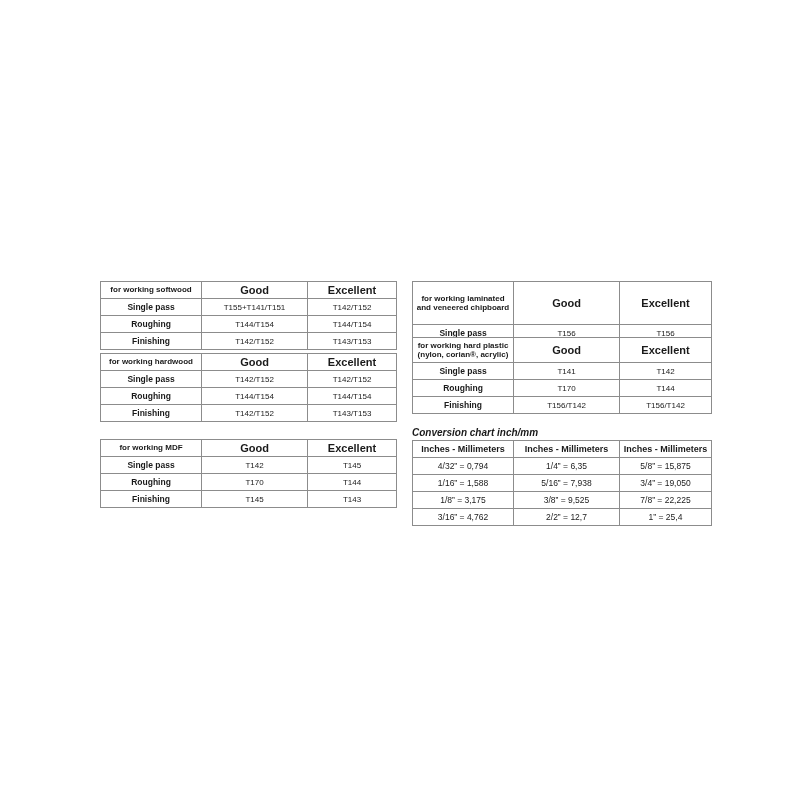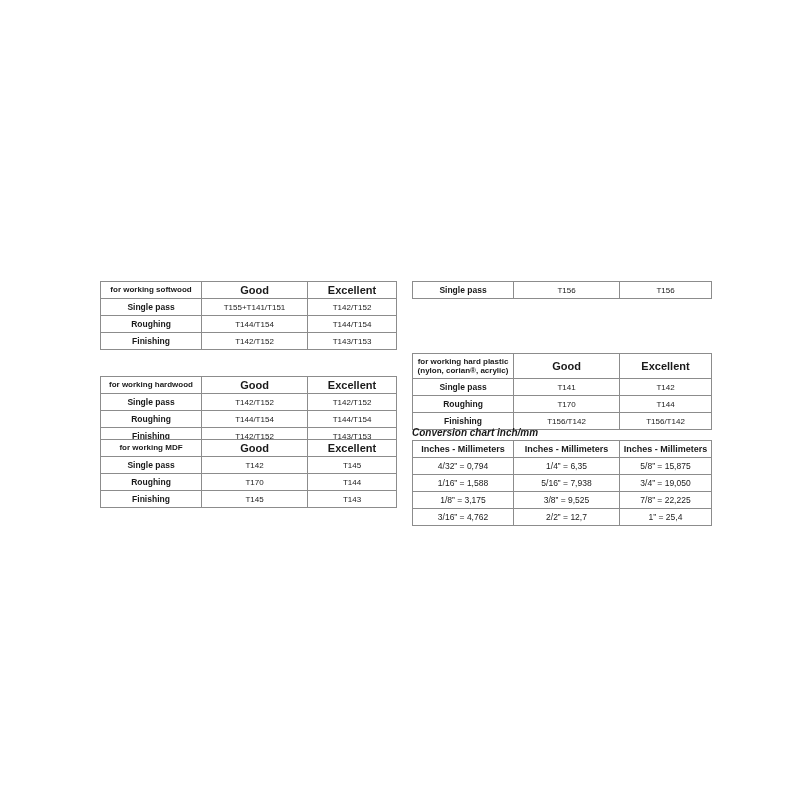--- a/index.html
+++ b/index.html
@@ -126,21 +126,21 @@
         </tr>
         <tr>
           <td class="rowlabel">Finishing</td>
           <td>T142/T152</td>
           <td>T143/T153</td>
         </tr>
       </tbody>
     </table>
   </div>
 
-  <div class="block" style="left:100px; top:376px;">
+  <div class="block" style="left:100px; top:353px;">
     <table class="tbl">
       <colgroup>
           <col style="width:101px">
           <col style="width:106px">
           <col style="width:89px">
         </colgroup>
       <tbody>
         <tr>
           <td class="label-on-tex tex-hardwood">for working hardwood</td>
           <td class="hdr-cell tex-hardwood">Good</td>
@@ -199,29 +199,34 @@
 
   <div class="block" style="left:412px; top:281px;">
     <table class="tbl">
       <colgroup>
           <col style="width:101px">
           <col style="width:106px">
           <col style="width:92px">
         </colgroup>
       <tbody>
         <tr>
+          <td class="label-on-tex tex-chipboard" style="height:40px;">for working laminated and veneered chipboard</td>
+          <td class="hdr-cell tex-chipboard">Good</td>
+          <td class="hdr-cell tex-chipboard">Excellent</td>
+        </tr>
+        <tr>
           <td class="rowlabel">Single pass</td>
           <td>T156</td>
           <td>T156</td>
         </tr>
       </tbody>
     </table>
   </div>
 
-  <div class="block" style="left:412px; top:353px;border-radius:22px;">
+  <div class="block" style="left:412px; top:337px;border-radius:22px;">
     <table class="tbl">
       <colgroup>
           <col style="width:101px">
           <col style="width:106px">
           <col style="width:92px">
         </colgroup>
       <tbody>
         <tr>
           <td class="label-on-tex tex-plastic" style="height:22px;">for working hard plastic (nylon, corian®, acrylic)</td>
           <td class="hdr-cell tex-plastic">Good</td>

